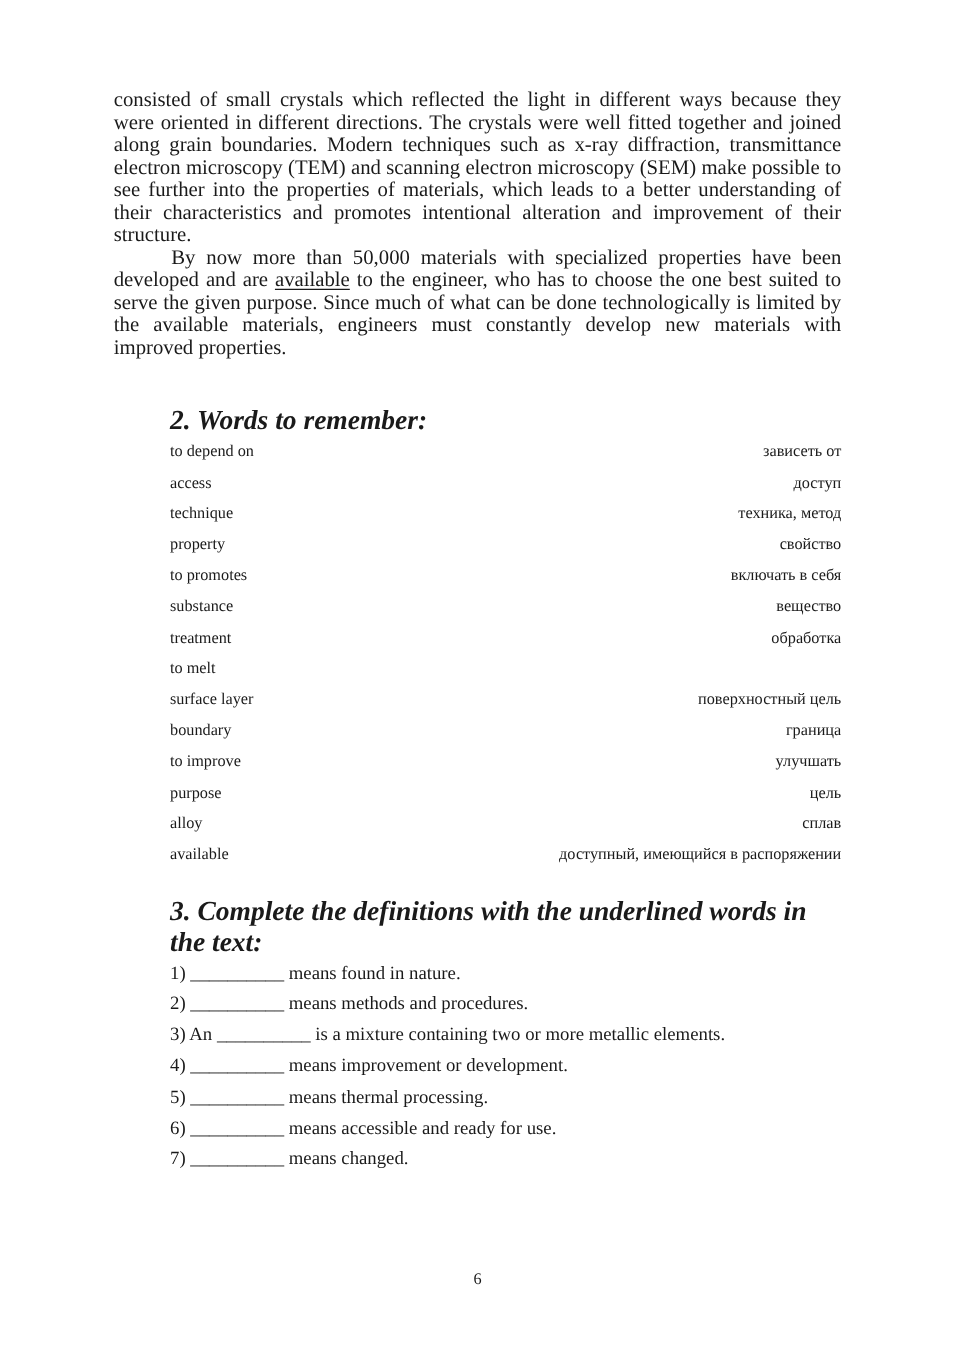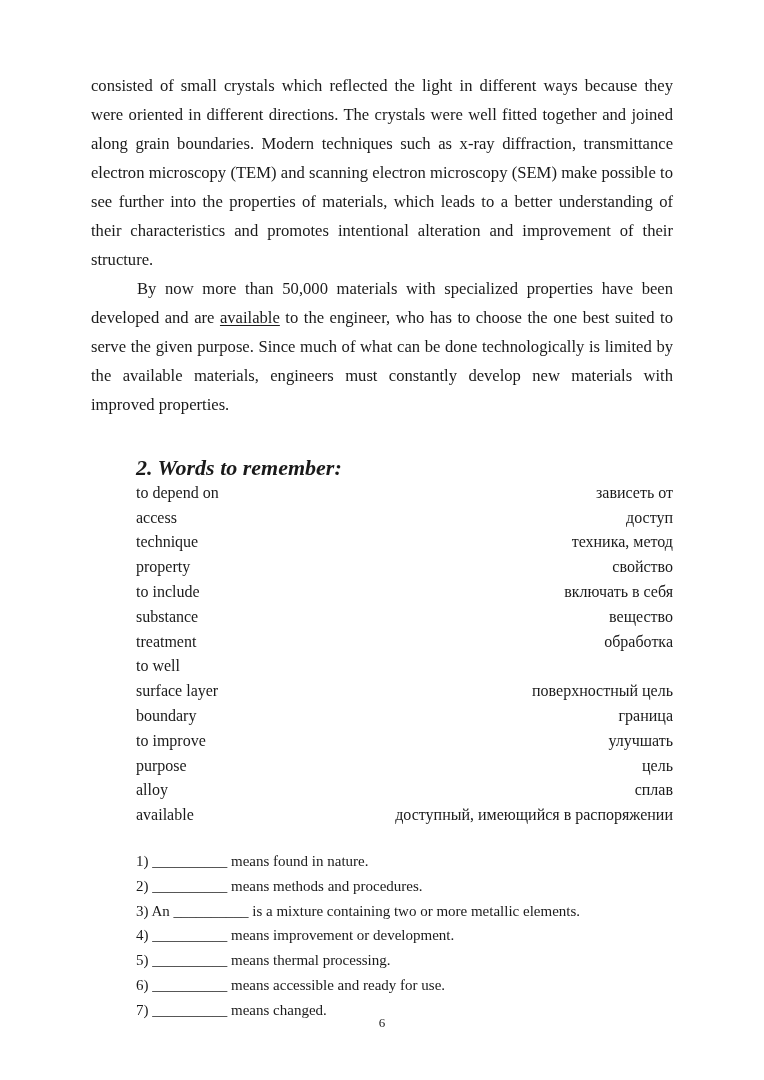--- a/index.html
+++ b/index.html
@@ -1,24 +1,24 @@
 <!DOCTYPE html>
 <html><head>
 <meta charset="utf-8">
 <style>
   html, body { margin: 0; padding: 0; background: #ffffff; }
   body { width: 764px; height: 1080px; position: relative; overflow: hidden;
          font-family: "Liberation Serif", "DejaVu Serif", serif; color: #1a1a1a; }
   .page { position: absolute; left: 91px; top: 71px; width: 582px; }
-  p { margin: 0; font-size: 16.6px; line-height: 29px; text-align: justify; text-align-last: left; }
+  p { margin: 0; font-size: 16.6px; line-height: 18px; text-align: justify; text-align-last: left; }
   .indent { text-indent: 46px; }
   .u { text-decoration: underline; text-underline-offset: 2px; }
   .section { margin-left: 45px; }
   .heading { font-weight: bold; font-style: italic; font-size: 22px; line-height: 24.8px; }
-  .vocab-row { display: flex; font-size: 16px; line-height: 24.8px; }
+  .vocab-row { display: flex; font-size: 13px; line-height: 24.8px; }
   .vocab-en { width: 181px; }
   .vocab-ru { flex: 1; text-align: right; }
   .ex-item { font-size: 15px; line-height: 24.8px; white-space: pre; }
   .page-number { position: absolute; top: 1015px; left: 0; width: 764px; text-align: center; font-size: 13px; }
 </style>
 </head>
 <body>
 
 <div class="page">
   <p>consisted of small crystals which reflected the light in different ways because they were oriented in different directions. The crystals were well fitted together and joined along grain boundaries. Modern techniques such as  x-ray diffraction, transmittance electron microscopy (TEM) and scanning electron microscopy (SEM) make possible to see further into the properties of materials, which leads to a better understanding of their characteristics  and promotes intentional alteration and improvement of their structure.</p>
@@ -37,33 +37,33 @@
         </div>
         <div class="vocab-row">
           <span class="vocab-en">technique</span>
           <span class="vocab-ru">техника, метод</span>
         </div>
         <div class="vocab-row">
           <span class="vocab-en">property</span>
           <span class="vocab-ru">свойство</span>
         </div>
         <div class="vocab-row">
-          <span class="vocab-en">to include</span>
+          <span class="vocab-en">to promotes</span>
           <span class="vocab-ru">включать в себя</span>
         </div>
         <div class="vocab-row">
           <span class="vocab-en">substance</span>
           <span class="vocab-ru">вещество</span>
         </div>
         <div class="vocab-row">
           <span class="vocab-en">treatment</span>
           <span class="vocab-ru">обработка</span>
         </div>
         <div class="vocab-row">
-          <span class="vocab-en">to well</span>
+          <span class="vocab-en">to melt</span>
         </div>
         <div class="vocab-row">
           <span class="vocab-en">surface layer</span>
           <span class="vocab-ru">поверхностный цель</span>
         </div>
         <div class="vocab-row">
           <span class="vocab-en">boundary</span>
           <span class="vocab-ru">граница</span>
         </div>
         <div class="vocab-row">
@@ -79,20 +79,21 @@
           <span class="vocab-ru">сплав</span>
         </div>
         <div class="vocab-row">
           <span class="vocab-en">available</span>
           <span class="vocab-ru">доступный, имеющийся в распоряжении</span>
         </div>
       </div>
   </div>
 
   <div class="section" style="margin-top: 21px;">
+    <div class="heading">3. Complete the definitions with the underlined words in the text:</div>
     <div id="exercise-list">
         <div class="ex-item">1) __________ means found in nature.</div>
         <div class="ex-item">2) __________ means methods and procedures.</div>
         <div class="ex-item">3) An __________ is a mixture containing two or more metallic elements.</div>
         <div class="ex-item">4) __________ means improvement or development.</div>
         <div class="ex-item">5) __________ means thermal processing.</div>
         <div class="ex-item">6) __________ means accessible and ready for use.</div>
         <div class="ex-item">7) __________ means changed.</div>
       </div>
   </div>

